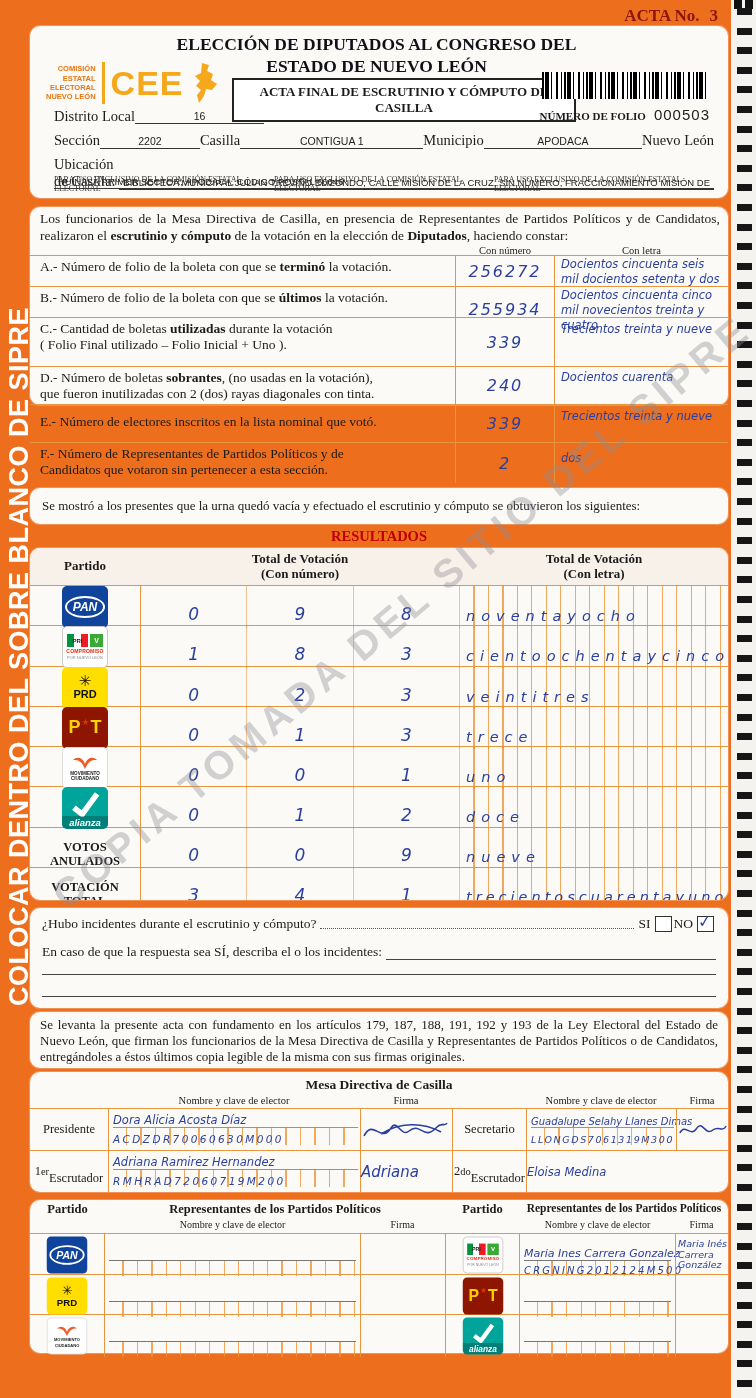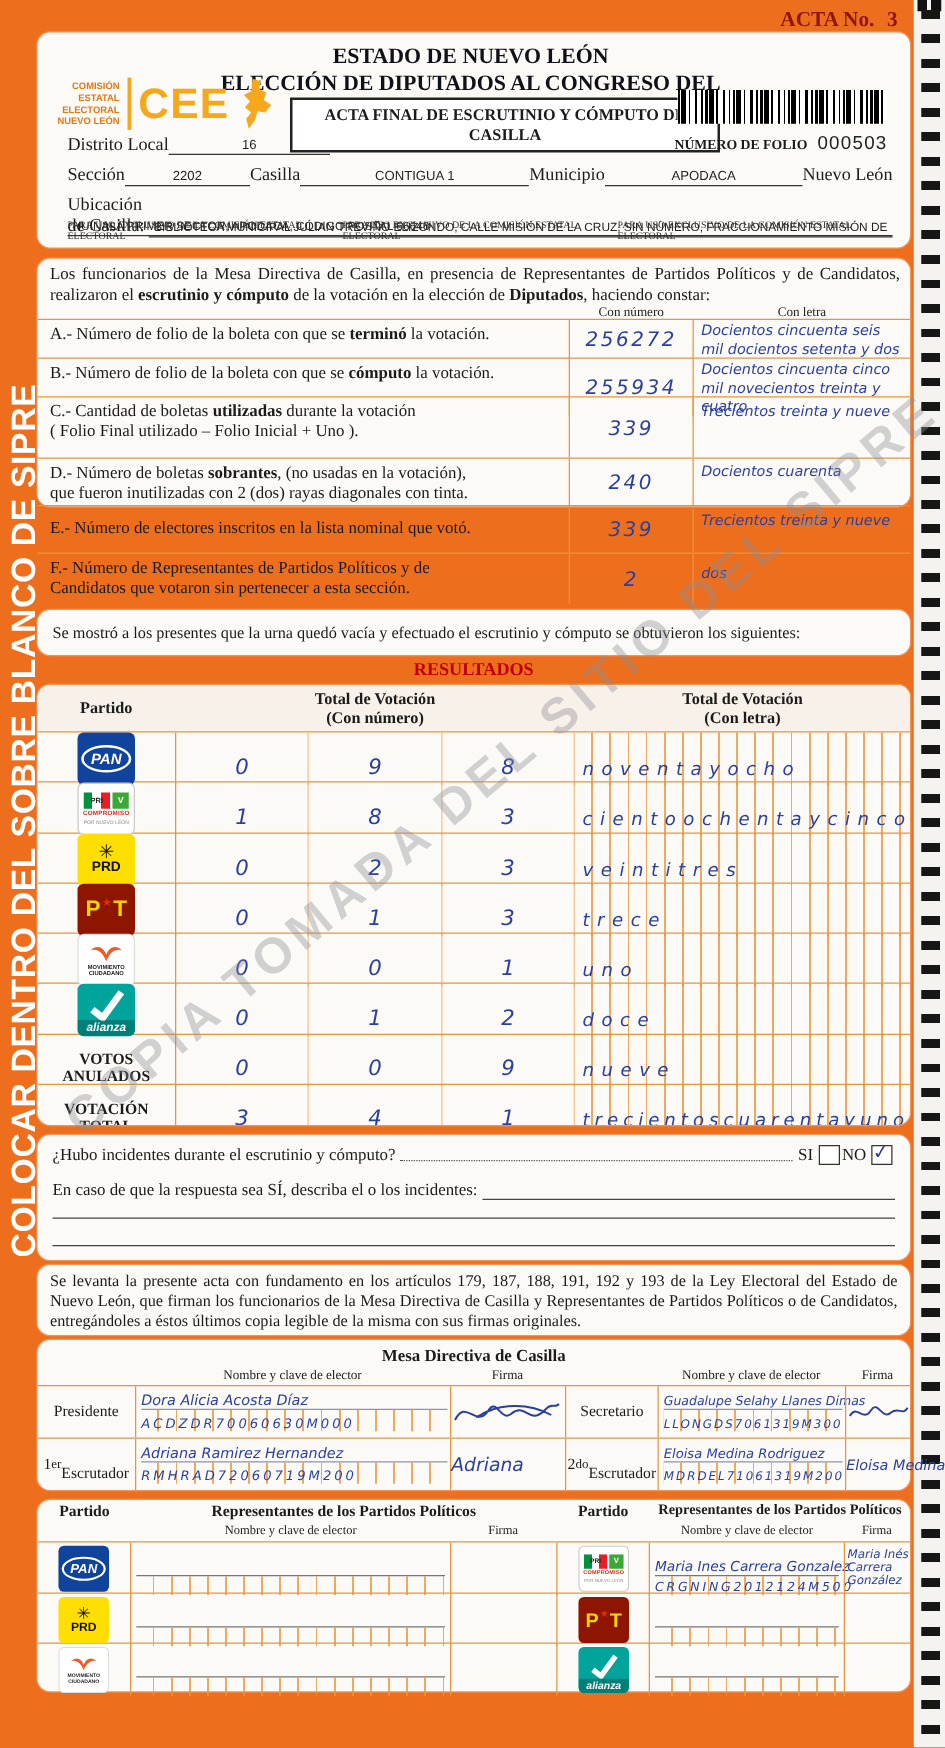--- a/index.html
+++ b/index.html
@@ -171,22 +171,22 @@
 <div class="feed-top-squares"></div>
 <div class="feed-dashes"></div>
 <div class="side-text">COLOCAR DENTRO DEL SOBRE BLANCO DE SIPRE</div>
 <div class="acta-no">
   <span>ACTA No.</span><span class="num">3</span>
 </div>
 <div class="watermark">COPIA TOMADA DEL SITIO DEL SIPRE</div>
 
 <div class="panel p1">
   <div class="p1-title">
+    <div>ELECCIÓN DE DIPUTADOS AL CONGRESO DEL</div>
     <div>ESTADO DE NUEVO LEÓN</div>
-    <div>ELECCIÓN DE DIPUTADOS AL CONGRESO DEL</div>
   </div>
   <div class="logo-block">
     <div class="cee-org">COMISIÓN
 ESTATAL
 ELECTORAL
 NUEVO LEÓN</div>
     <div class="cee-divider"></div>
     <div class="cee-acronym">CEE</div>
     <svg class="cee-state" width="26" height="42" viewBox="0 0 26 42">
       <path d="M10 1 L17 3 L15 9 L21 12 L19 18 L25 22 L20 28 L14 27 L12 34 L7 41 L5 33 L9 28 L4 24 L8 19 L3 14 L9 11 Z" fill="#F5A81C"></path>
@@ -236,21 +236,21 @@
     <div class="p2-row rA">
       <div class="p2-label">A.- Número de folio de la boleta con que se <b>terminó</b> la votación.</div>
       <div class="p2-num">
           <span class="hw">256272</span>
         </div>
       <div class="p2-letra">
           <span class="hw">Docientos cincuenta seis mil docientos setenta y dos</span>
         </div>
     </div>
     <div class="p2-row rB">
-      <div class="p2-label">B.- Número de folio de la boleta con que se <b>cómputo</b> la votación.</div>
+      <div class="p2-label">B.- Número de folio de la boleta con que se <b>últimos</b> la votación.</div>
       <div class="p2-num">
           <span class="hw">255934</span>
         </div>
       <div class="p2-letra">
           <span class="hw">Docientos cincuenta cinco mil novecientos treinta y cuatro</span>
         </div>
     </div>
     <div class="p2-row rC">
       <div class="p2-label">C.- Cantidad de boletas <b>utilizadas</b> durante la votación<br>( Folio Final utilizado – Folio Inicial + Uno ).</div>
       <div class="p2-num">
@@ -508,24 +508,20 @@
     <div class="mesa-row">
       <div class="mrole">1<sup>er</sup><br>Escrutador</div>
       <div class="mcell">
         <div class="mname hw">Adriana Ramirez Hernandez</div>
         <div class="mclave hw ticks">RMHRAD72060719M200</div>
       </div>
       <div class="mfirma">
         <span class="hw" style="font-size:15px">Adriana</span>
       </div>
       <div class="mrole" style="border-left:1px solid #E8953F">2<sup>do</sup><br>Escrutador</div>
-      <div class="mcell">
-        <div class="mname hw" style="font-size:10.5px">Eloisa Medina Rodriguez</div>
-        <div class="mclave hw ticks" style="font-size:9.5px;letter-spacing:1.6px">MDRDEL71061319M200</div>
-      </div>
       <div class="mfirma">
         <span class="hw" style="font-size:11.5px">Eloisa Medina</span>
       </div>
     </div>
   </div>
 </div>
 
 <div class="panel p8">
   <div class="rep-hdr">
     <div>Partido</div>

